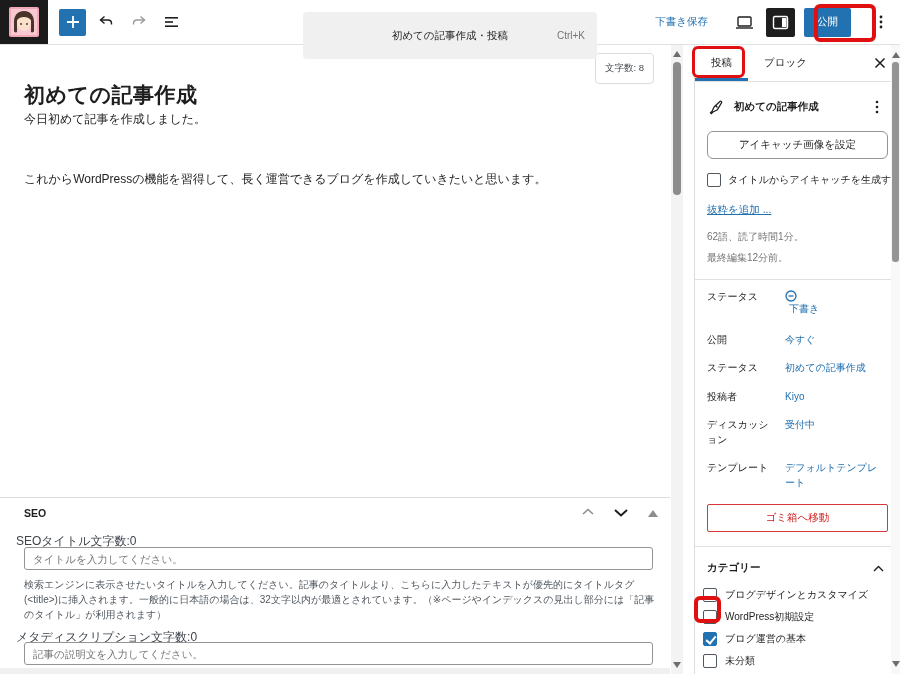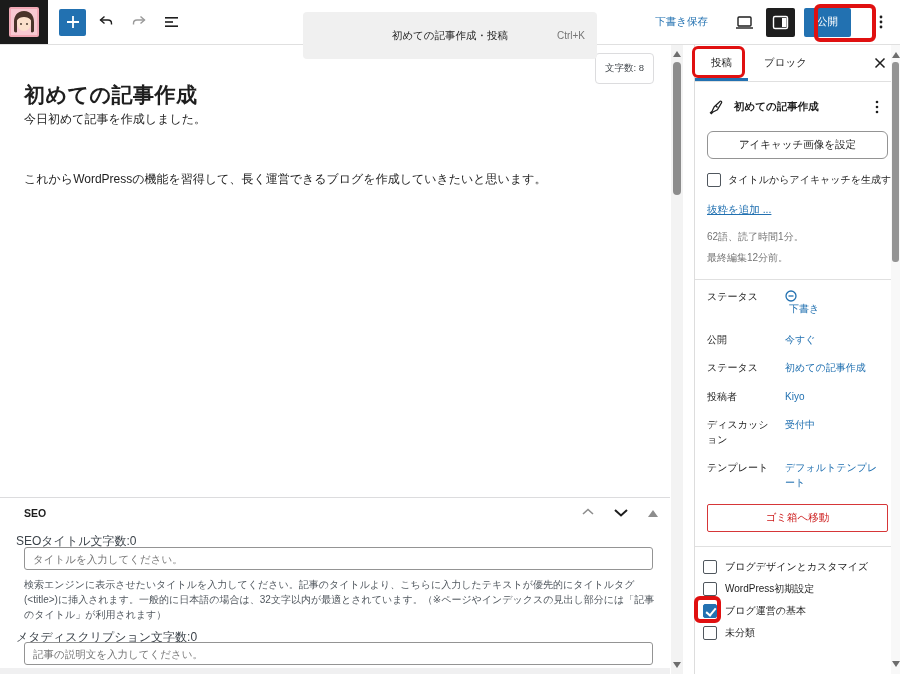--- a/index.html
+++ b/index.html
@@ -338,20 +338,30 @@
       <div class="srow">
         <span class="srow-label">テンプレート</span>
         <span class="srow-value">デフォルトテンプレート</span>
       </div>
     </div>
 
     <button class="trash-btn">ゴミ箱へ移動</button>
 
     <hr class="divider">
 
+    <div class="cat-header">
+      <span>カテゴリー</span>
+      <button class="cat-chevron">
+        <span>
+          <svg width="11" height="7" viewBox="0 0 11 7" fill="none">
+              <path d="M1 6l4.5-4.5L10 6" stroke="#1e1e1e" stroke-width="1.4"></path>
+            </svg>
+        </span>
+      </button>
+    </div>
 
     <div class="cat-list">
       <div class="cat-item">
         <span class="cb"></span>
         <span>ブログデザインとカスタマイズ</span>
       </div>
       <div class="cat-item">
         <span class="cb"></span>
         <span>WordPress初期設定</span>
       </div>

